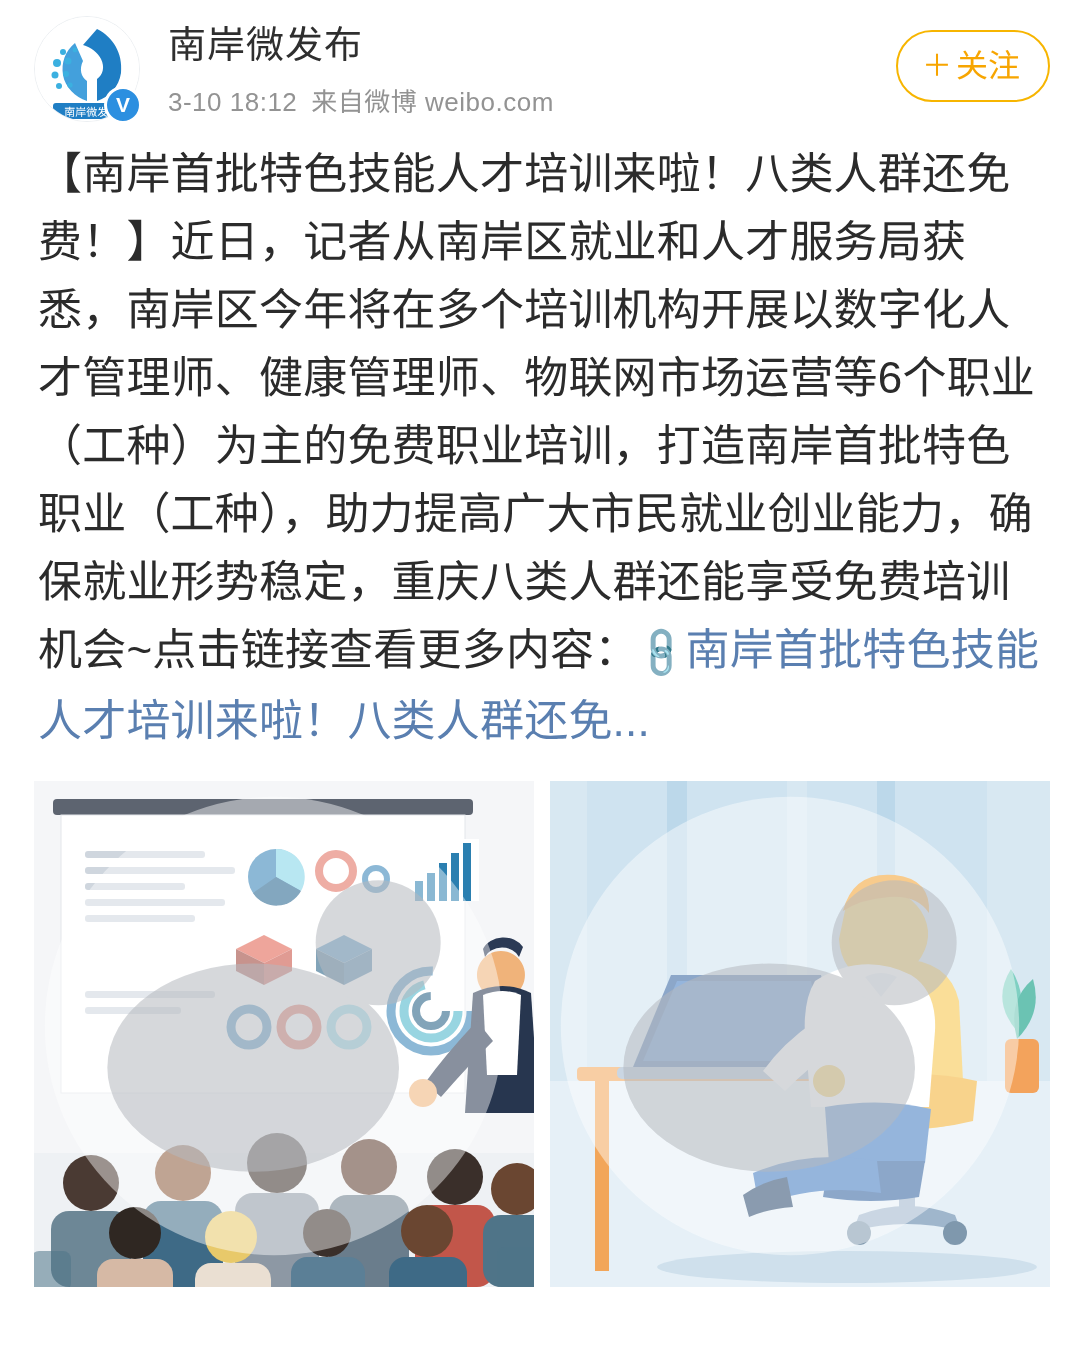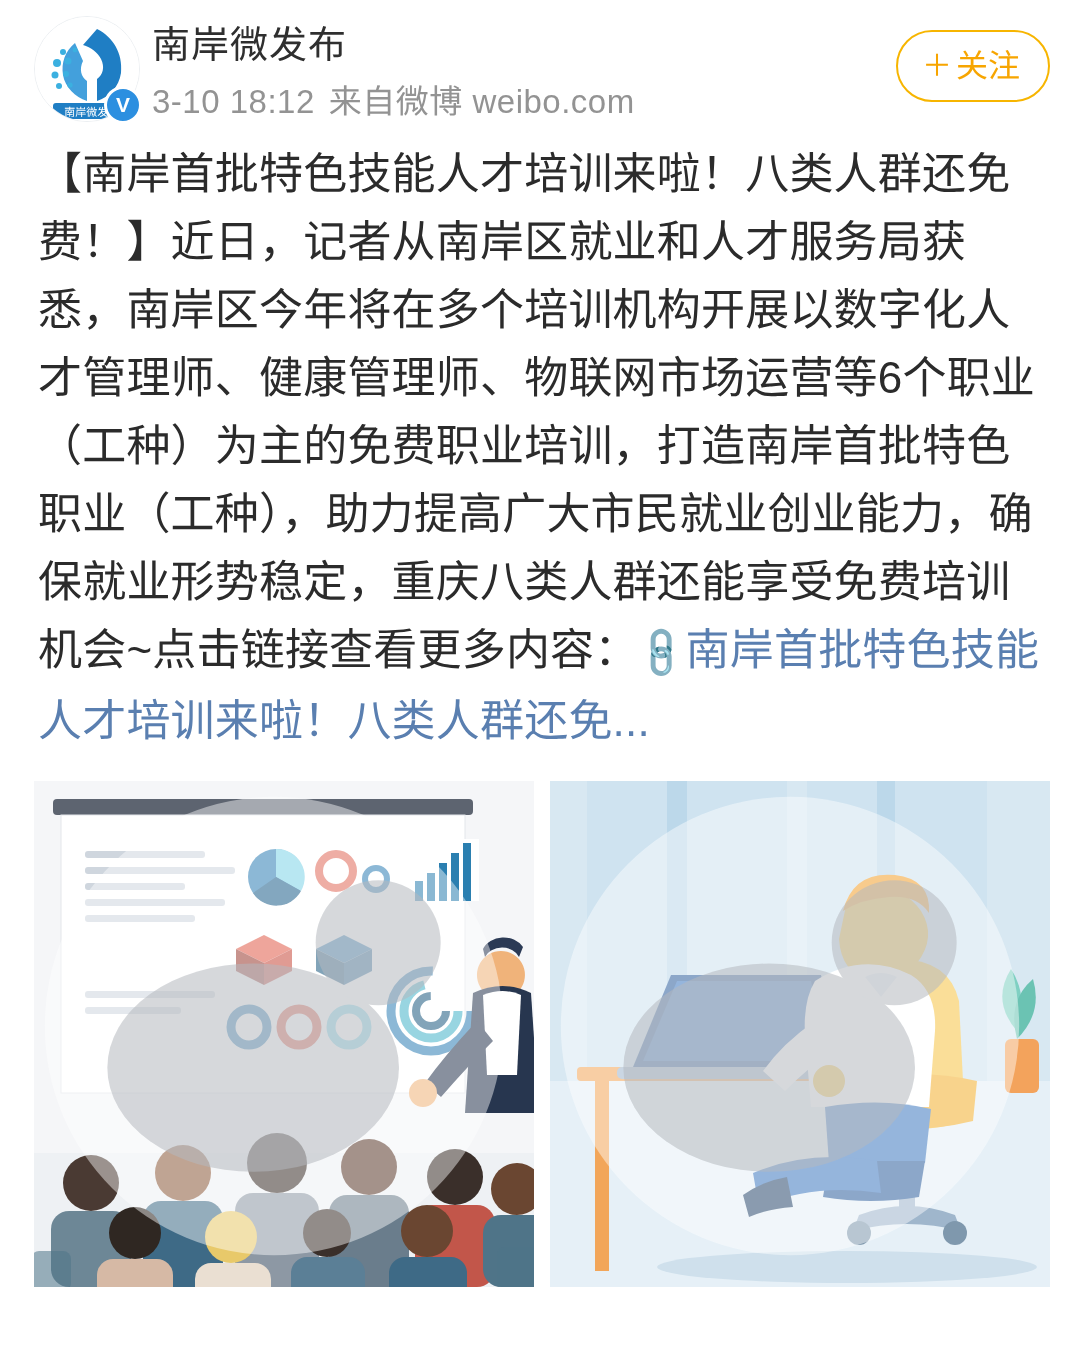--- a/index.html
+++ b/index.html
@@ -51,35 +51,35 @@
     border-radius: 50%;
     background: #2c8fe0;
     border: 3px solid #ffffff;
     color: #fff;
     font-size: 21px;
     line-height: 32px;
     text-align: center;
     font-weight: bold;
   }
   .head-text {
-    margin-left: 12px;
+    margin-left: 28px;
     padding-top: 6px;
     flex: 1 1 auto;
     min-width: 0;
   }
   .nickname {
     font-size: 38px;
     line-height: 50px;
     color: #2f2f2f;
     font-weight: 400;
     letter-spacing: 1px;
   }
   .meta {
     margin-top: 12px;
-    font-size: 33px;
+    font-size: 26px;
     line-height: 40px;
     color: #939393;
     letter-spacing: 0.5px;
     white-space: nowrap;
   }
   .meta .sep { display: inline-block; width: 14px; }
   .follow-btn {
     flex: 0 0 auto;
     margin-top: 16px;
     border: 2px solid #f7b500;

